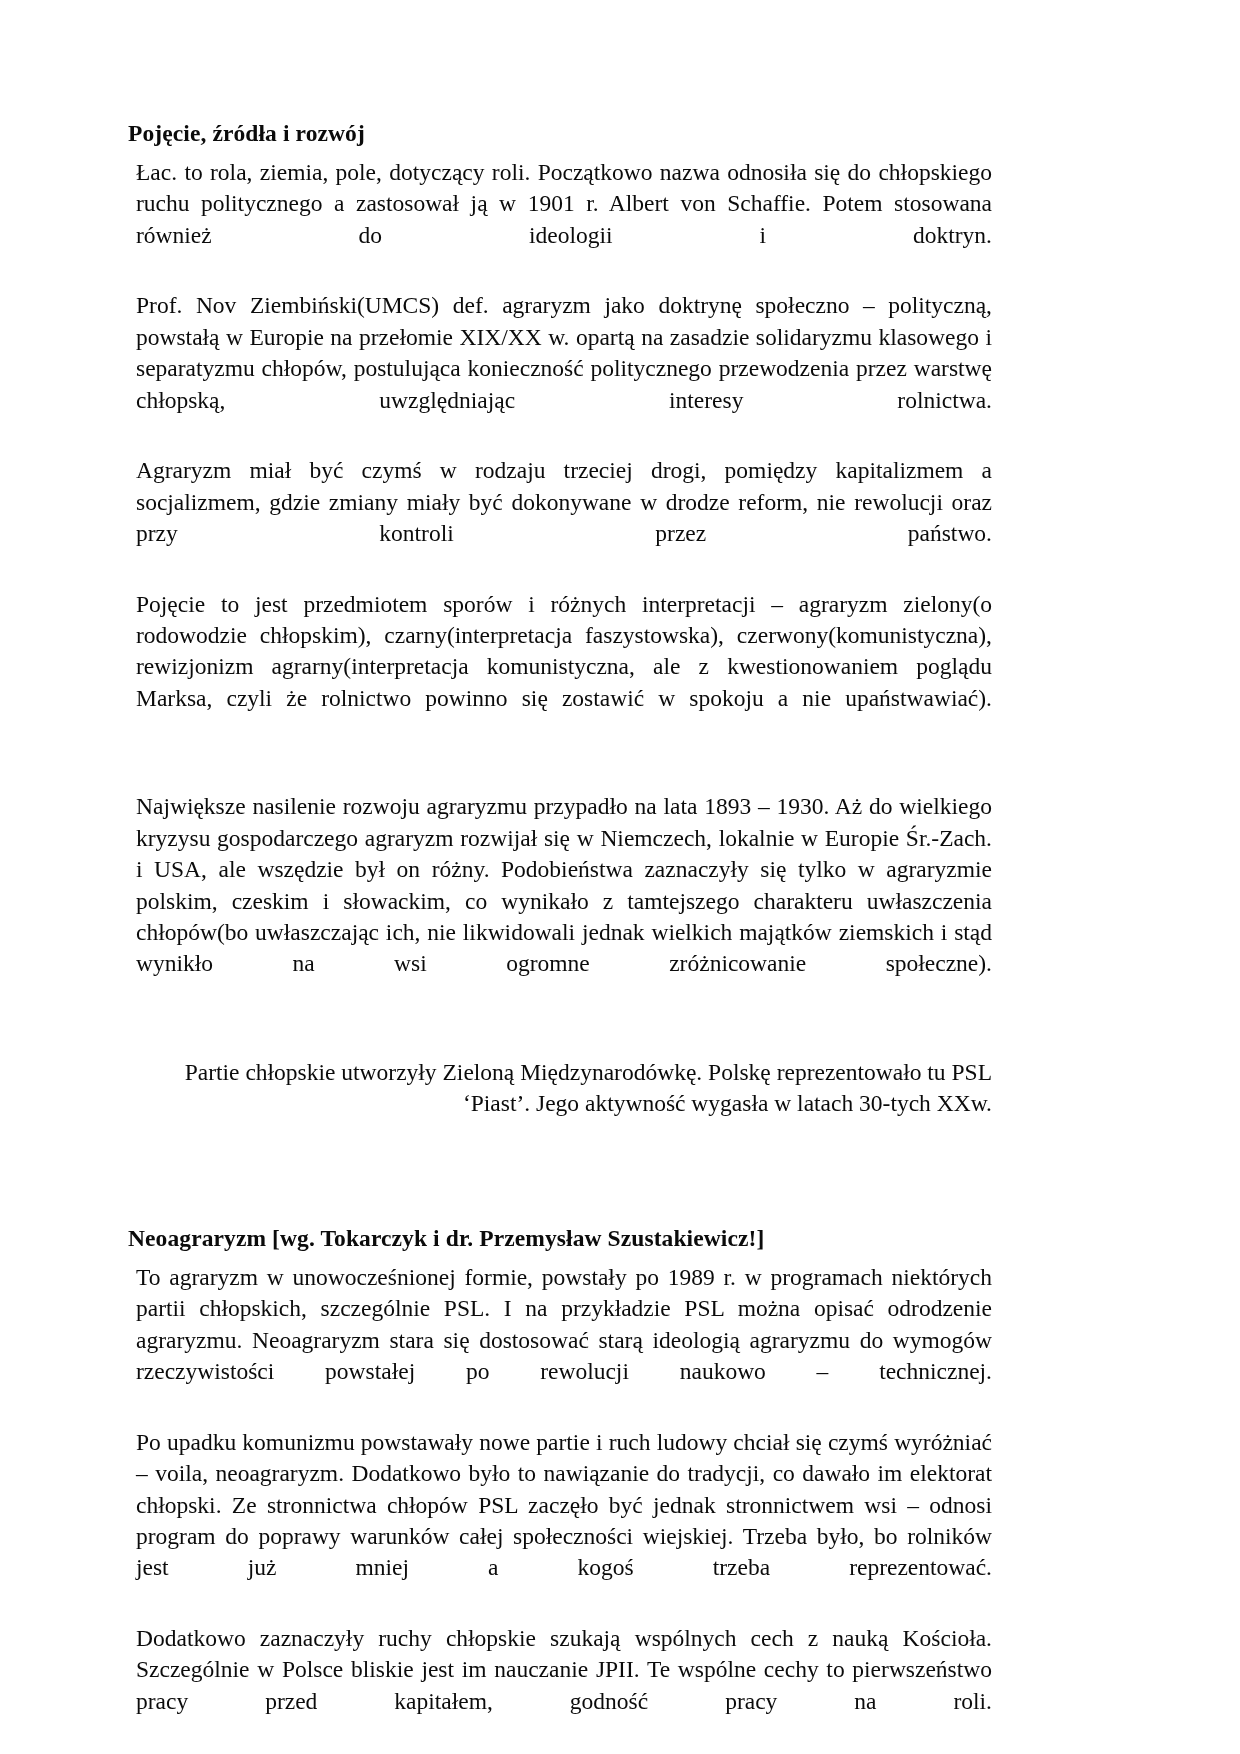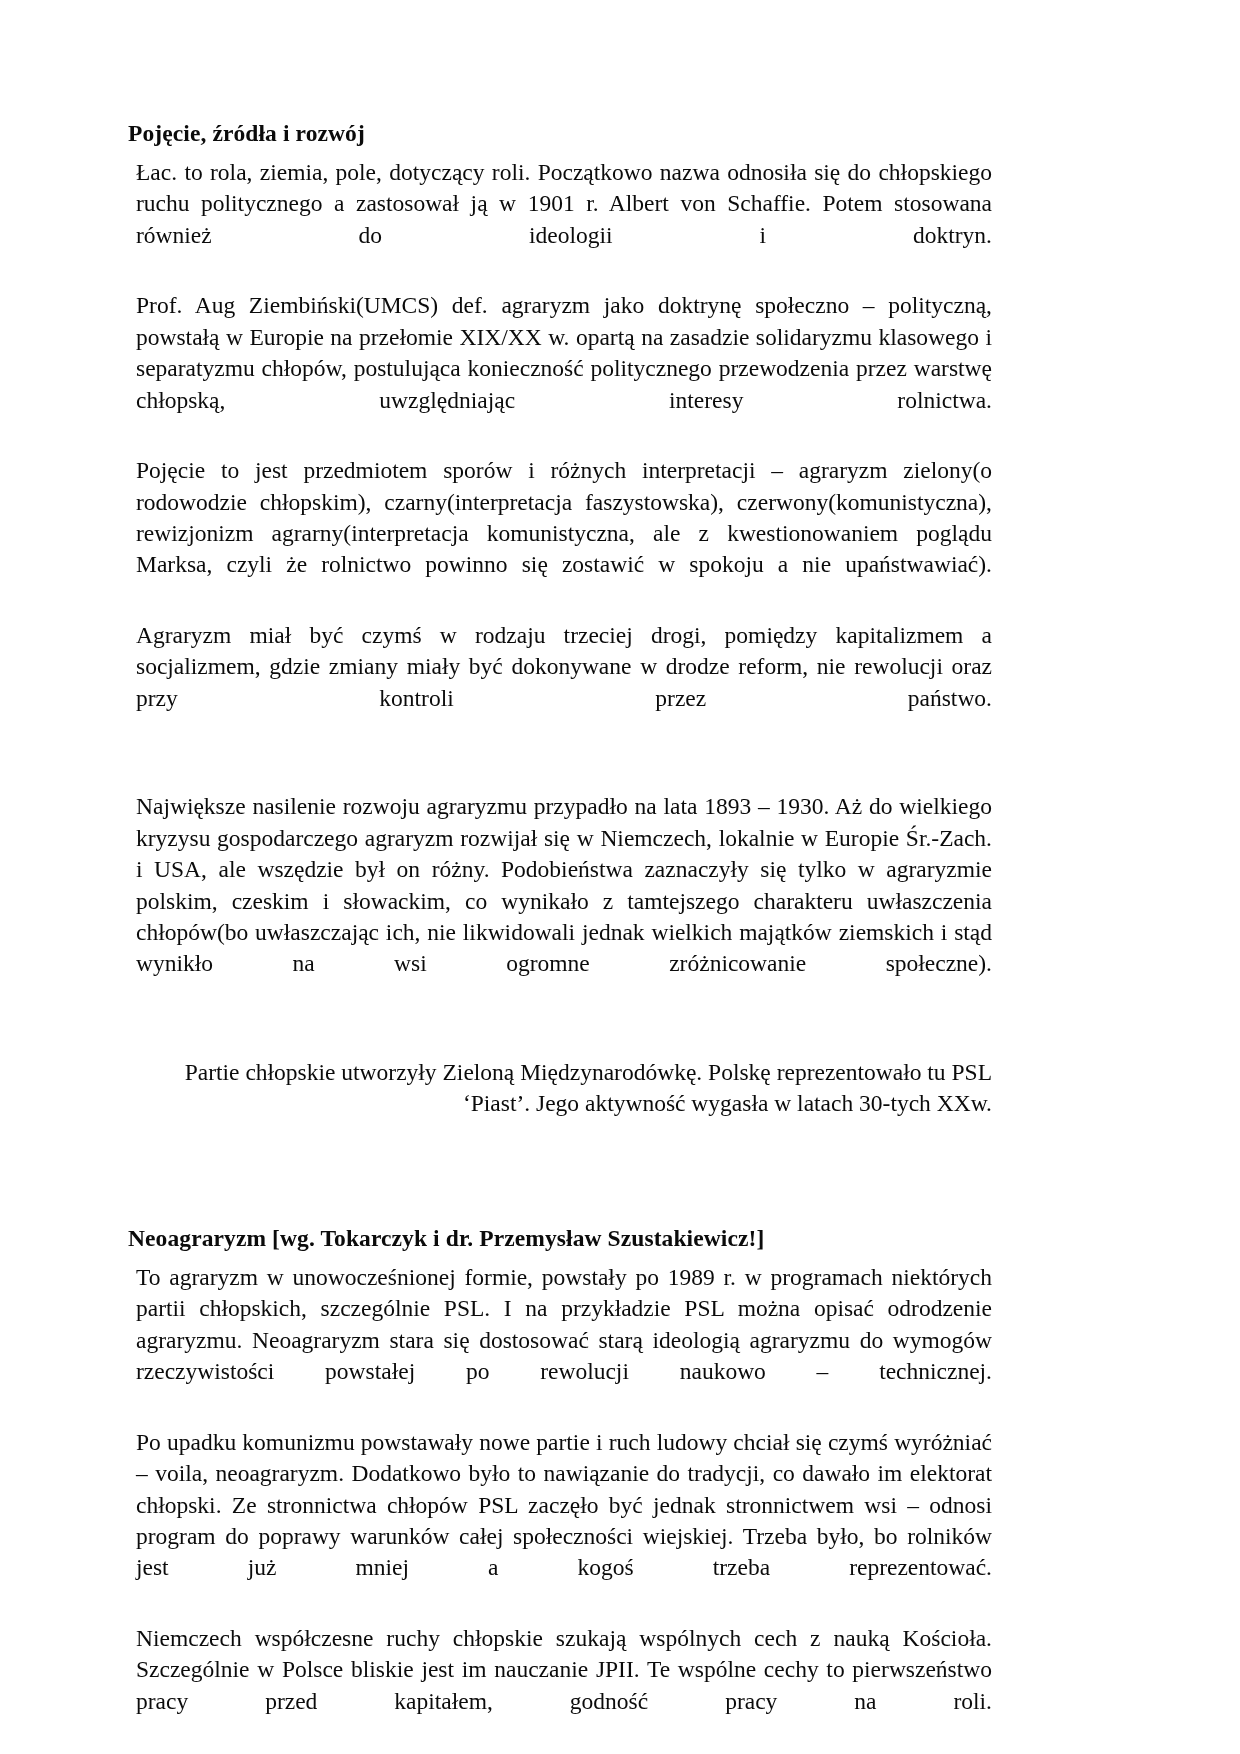--- a/index.html
+++ b/index.html
@@ -55,41 +55,41 @@
 </head>
 <body>
 
 <div class="page">
   <div class="doc-body">
 
     <h2 class="section-heading">Pojęcie, źródła i rozwój</h2>
 
     <p class="para">Łac. to rola, ziemia, pole, dotyczący roli. Początkowo nazwa odnosiła się do chłopskiego ruchu politycznego a zastosował ją w 1901 r. Albert von Schaffie. Potem stosowana również do ideologii i doktryn.</p>
 
-    <p class="para">Prof. Aug Ziembiński(UMCS) def. agraryzm jako doktrynę społeczno – polityczną, powstałą w Europie na przełomie XIX/XX w. opartą na zasadzie solidaryzmu klasowego i separatyzmu chłopów, postulująca konieczność politycznego przewodzenia przez warstwę chłopską, uwzględniając interesy rolnictwa.</p>
+    <p class="para">Prof. Nov Ziembiński(UMCS) def. agraryzm jako doktrynę społeczno – polityczną, powstałą w Europie na przełomie XIX/XX w. opartą na zasadzie solidaryzmu klasowego i separatyzmu chłopów, postulująca konieczność politycznego przewodzenia przez warstwę chłopską, uwzględniając interesy rolnictwa.</p>
+
+    <p class="para">Agraryzm miał być czymś w rodzaju trzeciej drogi, pomiędzy kapitalizmem a socjalizmem, gdzie zmiany miały być dokonywane w drodze reform, nie rewolucji oraz przy kontroli przez państwo.</p>
 
     <p class="para">Pojęcie to jest przedmiotem sporów i różnych interpretacji – agraryzm zielony(o rodowodzie chłopskim), czarny(interpretacja faszystowska), czerwony(komunistyczna), rewizjonizm agrarny(interpretacja komunistyczna, ale z kwestionowaniem poglądu Marksa, czyli że rolnictwo powinno się zostawić w spokoju a nie upaństwawiać).</p>
-
-    <p class="para">Agraryzm miał być czymś w rodzaju trzeciej drogi, pomiędzy kapitalizmem a socjalizmem, gdzie zmiany miały być dokonywane w drodze reform, nie rewolucji oraz przy kontroli przez państwo.</p>
 
     <div class="spacer-md"></div>
 
 
     <p class="para">Największe nasilenie rozwoju agraryzmu przypadło na lata 1893 – 1930. Aż do wielkiego kryzysu gospodarczego agraryzm rozwijał się w Niemczech, lokalnie w Europie Śr.-Zach. i USA, ale wszędzie był on różny. Podobieństwa zaznaczyły się tylko w  agraryzmie polskim, czeskim i słowackim, co wynikało z tamtejszego charakteru uwłaszczenia chłopów(bo uwłaszczając ich, nie likwidowali jednak wielkich majątków ziemskich i stąd wynikło na wsi ogromne zróżnicowanie społeczne).</p>
 
     <div class="spacer-md"></div>
 
     <p class="para last-left">Partie chłopskie utworzyły Zieloną Międzynarodówkę. Polskę reprezentowało tu PSL ‘Piast’. Jego aktywność wygasła w latach 30-tych XXw.</p>
 
     <div class="spacer-xl"></div>
 
     <h2 class="section-heading">Neoagraryzm [wg. Tokarczyk i dr. Przemysław Szustakiewicz!]</h2>
 
     <p class="para">To agraryzm w unowocześnionej formie, powstały po 1989 r. w programach niektórych partii chłopskich, szczególnie PSL. I na przykładzie PSL można opisać odrodzenie agraryzmu. Neoagraryzm stara się dostosować starą ideologią agraryzmu do wymogów rzeczywistości powstałej po rewolucji naukowo – technicznej.</p>
 
     <p class="para">Po upadku komunizmu powstawały nowe partie i ruch ludowy chciał się czymś wyróżniać – voila, neoagraryzm. Dodatkowo było to nawiązanie do tradycji, co dawało im elektorat chłopski. Ze stronnictwa chłopów PSL zaczęło być jednak stronnictwem wsi – odnosi program do poprawy warunków całej społeczności wiejskiej. Trzeba było, bo rolników jest już mniej a kogoś trzeba reprezentować.</p>
 
-    <p class="para">Niemczech współczesne ruchy chłopskie szukają wspólnych cech z nauką Kościoła. Szczególnie w Polsce bliskie jest im nauczanie JPII. Te wspólne cechy to pierwszeństwo pracy przed kapitałem, godność pracy na roli.</p>
+    <p class="para">Dodatkowo zaznaczyły ruchy chłopskie szukają wspólnych cech z nauką Kościoła. Szczególnie w Polsce bliskie jest im nauczanie JPII. Te wspólne cechy to pierwszeństwo pracy przed kapitałem, godność pracy na roli.</p>
 
     <p class="para">Z agraryzmu ważna jest wciąż idea gospodarowania – nie tylko rolników, ale też drobnych przedsiębiorców, bo ich liczba wzrasta.</p>
 
   </div>
 </div>
 
 </body></html>

